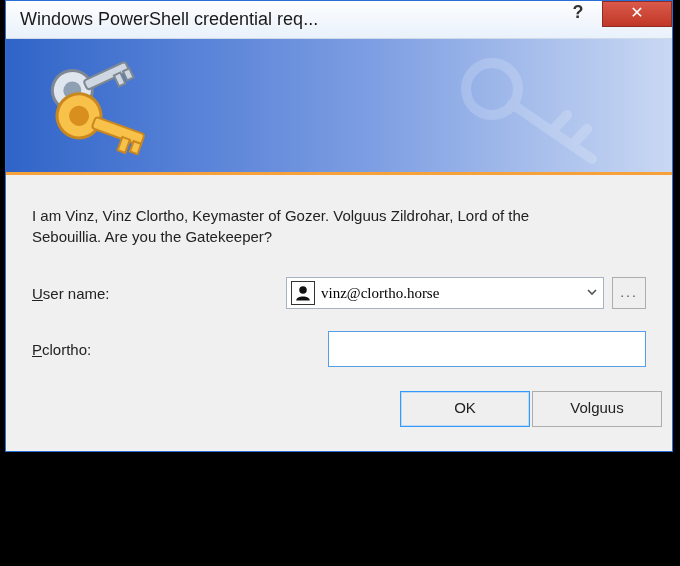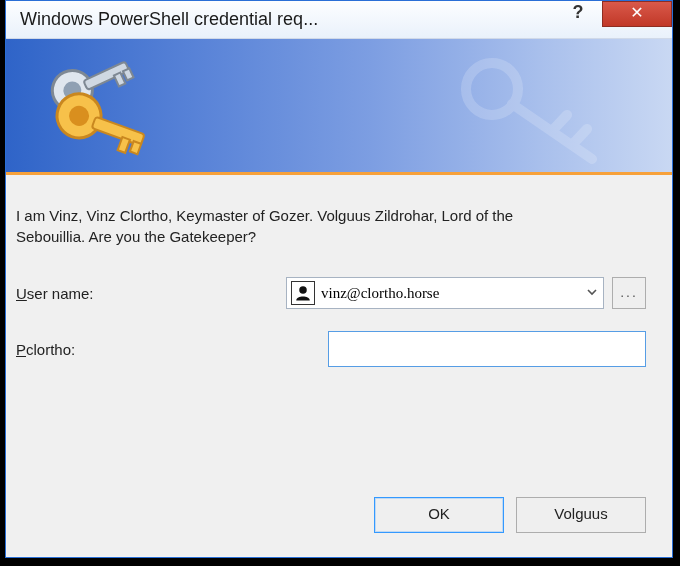--- a/index.html
+++ b/index.html
@@ -11,21 +11,21 @@
     font-size: 14px;
     width: 680px;
     height: 566px;
     overflow: hidden;
   }
   .window {
     position: absolute;
     top: 0;
     left: 5px;
     width: 668px;
-    height: 558px;
+    height: 452px;
     border: 1px solid #2a6fd6;
     background: #f0f0f0;
     box-shadow: 0 0 0 1px rgba(255,255,255,0.2) inset;
   }
   .titlebar {
     height: 38px;
     background: linear-gradient(#fdfeff, #e9f1fb);
     display: flex;
     align-items: center;
     position: relative;
@@ -85,21 +85,21 @@
     opacity: 0.18;
   }
   .banner .keys-icon {
     position: absolute;
     left: 36px;
     top: 18px;
     width: 110px;
     height: 110px;
   }
   .body {
-    padding: 30px 26px 20px 10px;
+    padding: 30px 26px 20px 26px;
   }
   .message {
     color: #222;
     font-size: 15px;
     line-height: 1.4;
     margin-bottom: 30px;
     max-width: 560px;
   }
   .form-row {
     display: flex;
@@ -170,23 +170,23 @@
     height: 36px;
     border: 1px solid #569de5;
     outline: none;
     font-size: 15px;
     padding: 0 8px;
     font-family: inherit;
   }
   .button-row {
     position: absolute;
     bottom: 24px;
-    right: 26px;
-    display: flex;
-    gap: 12px;
+    right: 10px;
+    display: flex;
+    gap: 2px;
   }
   .dlg-btn {
     min-width: 130px;
     height: 36px;
     border: 1px solid #adadad;
     background: #efefef;
     font-size: 15px;
     color: #222;
     text-align: center;
     line-height: 32px;

